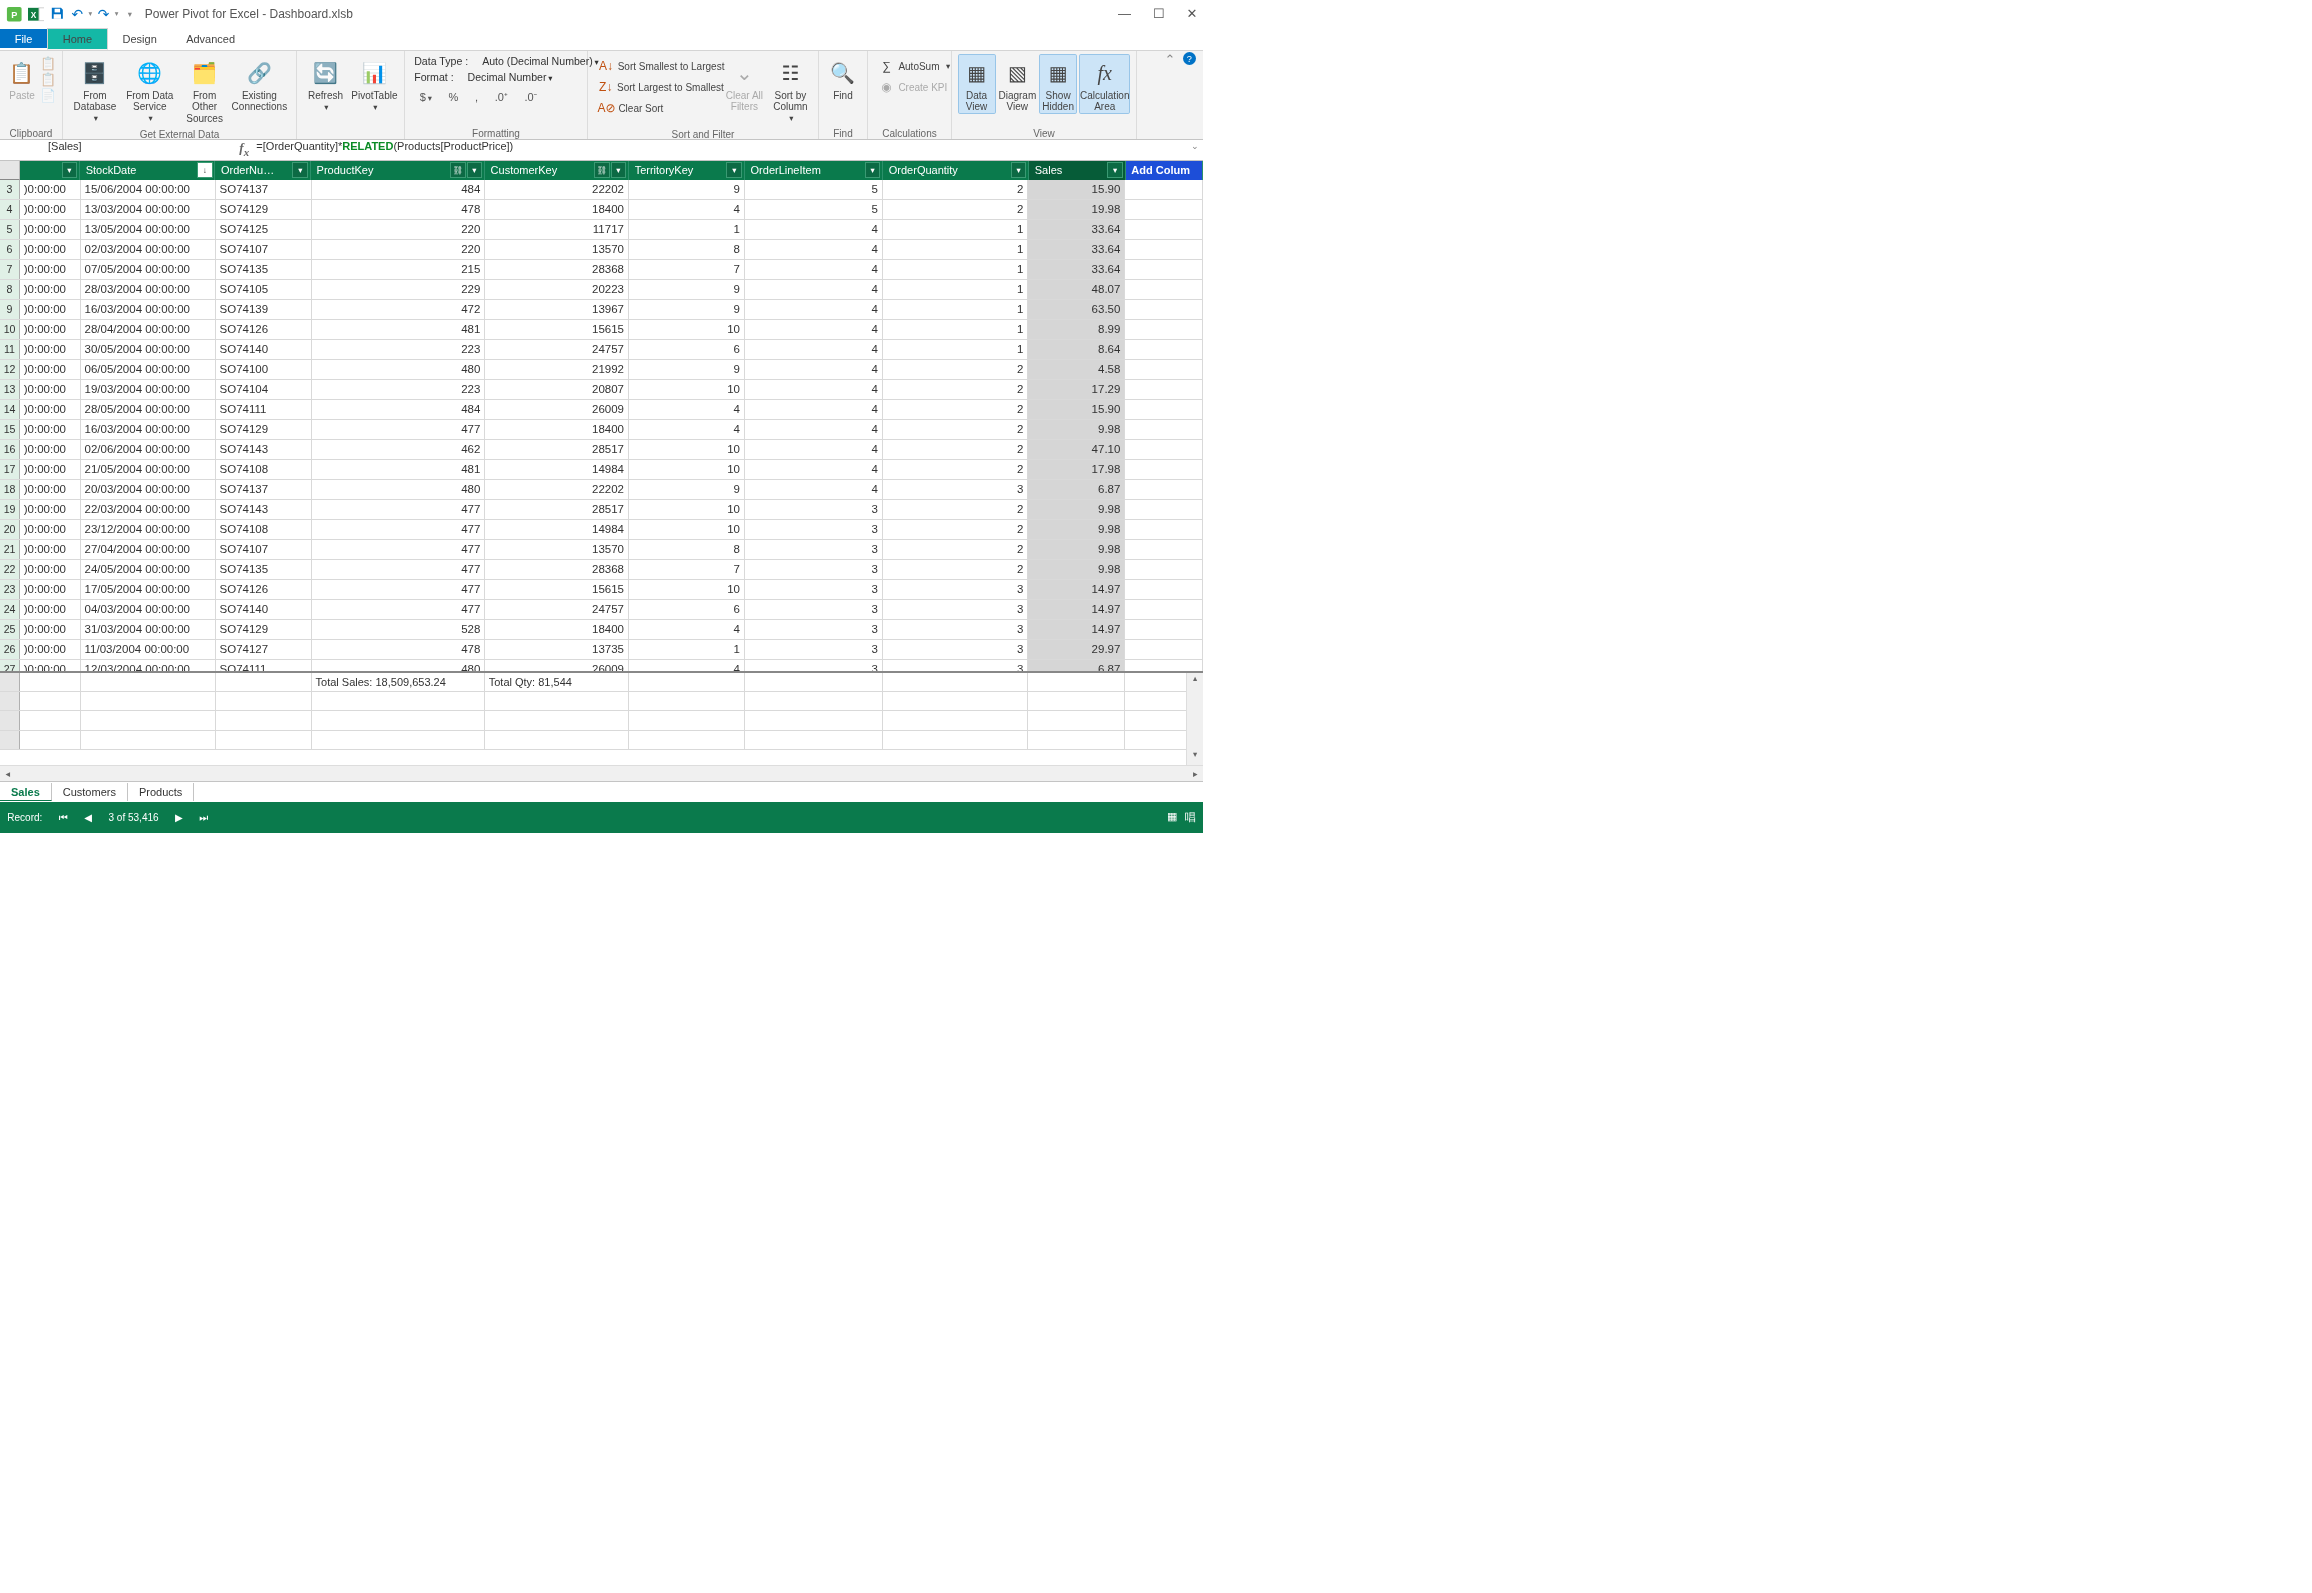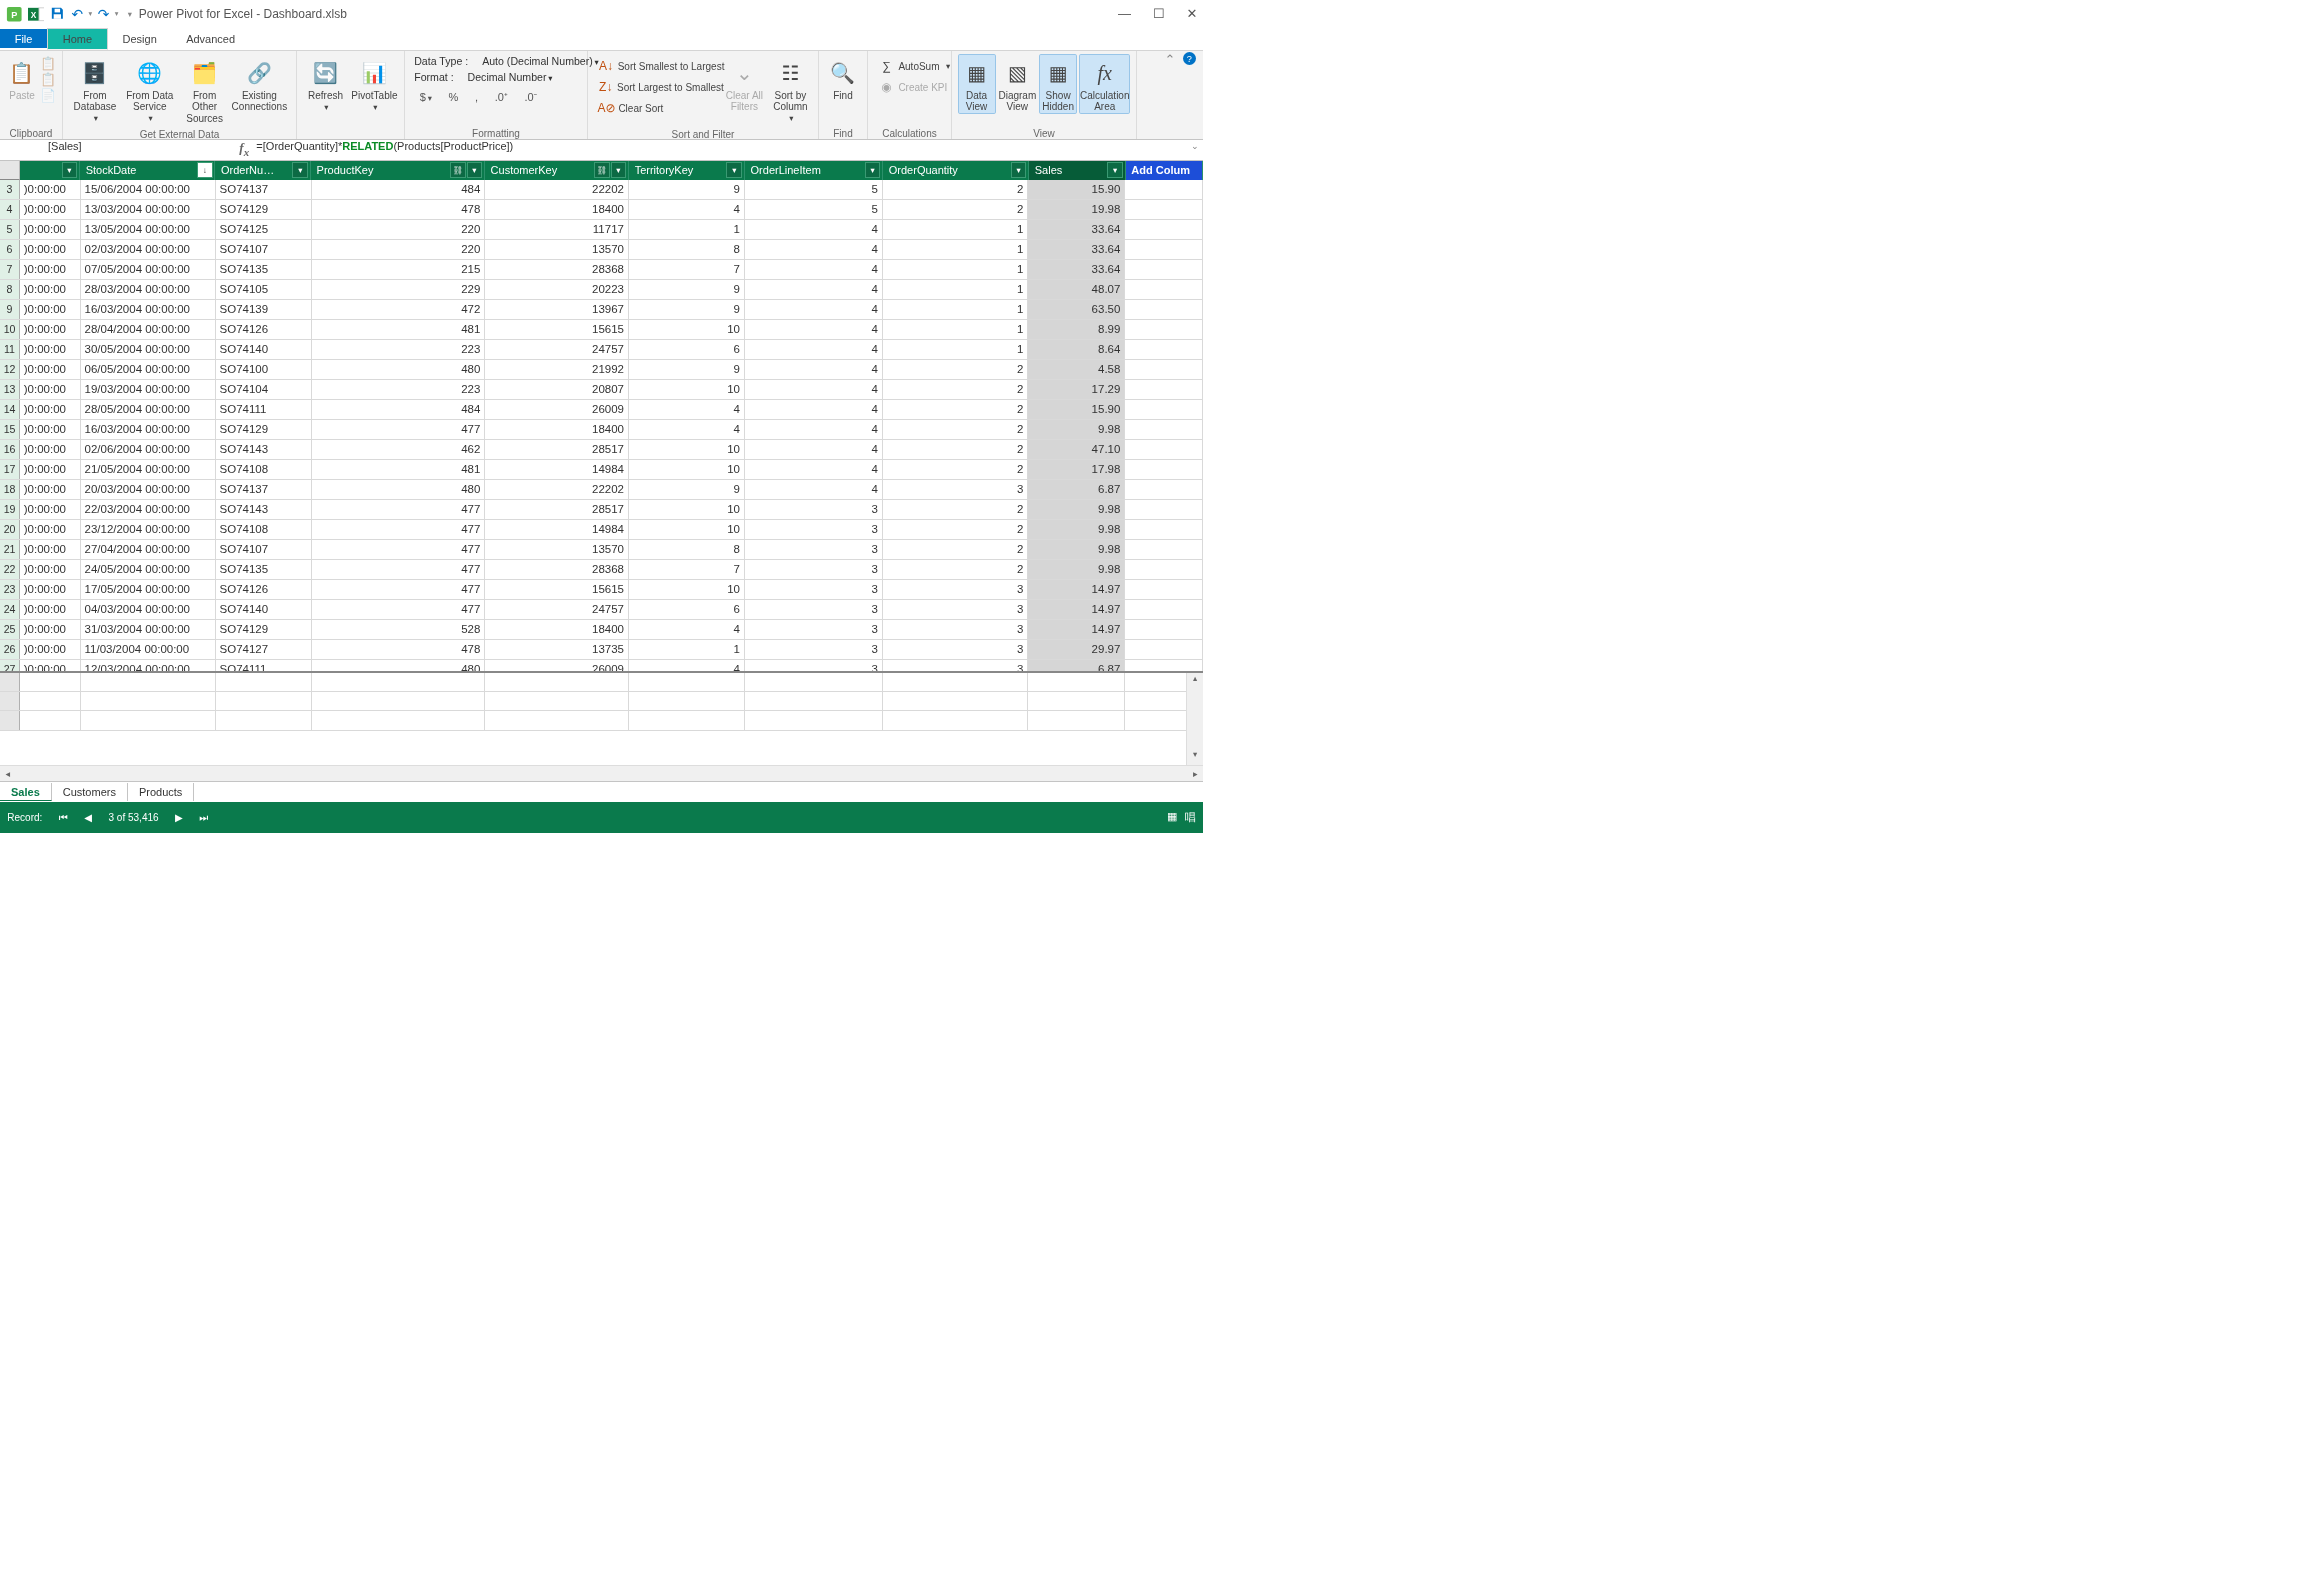--- a/index.html
+++ b/index.html
@@ -1,18 +1,18 @@
 <!DOCTYPE html>
 <html><head>
 <meta charset="utf-8">
 <style>
 html,body{margin:0;padding:0;font-family:"Segoe UI",Arial,sans-serif;font-size:11px;color:#333;background:#fff;overflow:hidden;width:1203px;height:833px}
 .titlebar{height:27.5px;display:flex;align-items:center;padding:0 5.5px;background:#fff}
 .titlebar .qat{display:flex;align-items:center;gap:5.5px}
-.titlebar .title{margin-left:7px;color:#555;font-size:12px}
+.titlebar .title{margin-left:13px;color:#555;font-size:12px}
 .winbtns{margin-left:auto;display:flex;align-items:center;gap:22px;color:#555}
 .winbtns span{font-size:13px}
 .icon-box{width:16.5px;height:16.5px;display:flex;align-items:center;justify-content:center}
 .tabstrip{height:22px;display:flex;align-items:center;border-bottom:0.9px solid #d4d4d4}
 .filetab{background:#0072c6;color:#fff;padding:3.7px 14.7px;font-size:11px}
 .ribtab{padding:3.7px 14.7px;color:#444;font-size:11px;cursor:pointer}
 .ribtab.active{background:#14b8a6;border:0.9px solid #d4d4d4;border-bottom:0.9px solid #f3f3f3;margin-bottom:-0.9px}
 .ribbon{height:88px;background:#f3f3f3;display:flex;border-bottom:0.9px solid #c4c4c4;position:relative}
 .ribgroup{border-right:0.9px solid #dcdcdc;display:flex;flex-direction:column}
 .ribgroup-body{flex:1;display:flex;align-items:flex-start;padding:3.7px 5.5px;gap:1.8px}
@@ -655,22 +655,22 @@
     </div>
 </div>
 
 <div class="m-wrap">
   <div id="mbody">
       <div class="m-row">
         <div class="m-head"></div>
         <div class="cell c-a"></div>
         <div class="cell c-b"></div>
         <div class="cell c-c"></div>
-        <div class="cell c-d"></div>
-        <div class="cell c-e"></div>
+        <div class="cell c-d">Total Sales: 18,509,653.24</div>
+        <div class="cell c-e">Total Qty: 81,544</div>
         <div class="cell c-f"></div>
         <div class="cell c-g"></div>
         <div class="cell c-h"></div>
         <div class="cell c-i"></div>
         <div class="cell c-j"></div>
       </div>
       <div class="m-row">
         <div class="m-head"></div>
         <div class="cell c-a"></div>
         <div class="cell c-b"></div>
@@ -689,20 +689,33 @@
         <div class="cell c-b"></div>
         <div class="cell c-c"></div>
         <div class="cell c-d"></div>
         <div class="cell c-e"></div>
         <div class="cell c-f"></div>
         <div class="cell c-g"></div>
         <div class="cell c-h"></div>
         <div class="cell c-i"></div>
         <div class="cell c-j"></div>
       </div>
+      <div class="m-row">
+        <div class="m-head"></div>
+        <div class="cell c-a"></div>
+        <div class="cell c-b"></div>
+        <div class="cell c-c"></div>
+        <div class="cell c-d"></div>
+        <div class="cell c-e"></div>
+        <div class="cell c-f"></div>
+        <div class="cell c-g"></div>
+        <div class="cell c-h"></div>
+        <div class="cell c-i"></div>
+        <div class="cell c-j"></div>
+      </div>
     </div>
   <div class="vscroll">
       <div class="up">▴</div>
       <div class="dn" style="position:absolute;bottom:0;width:100%">▾</div>
     </div>
 </div>
 
 <div class="hscroll">
   <span class="arr">◂</span>
     <div class="track"></div>

